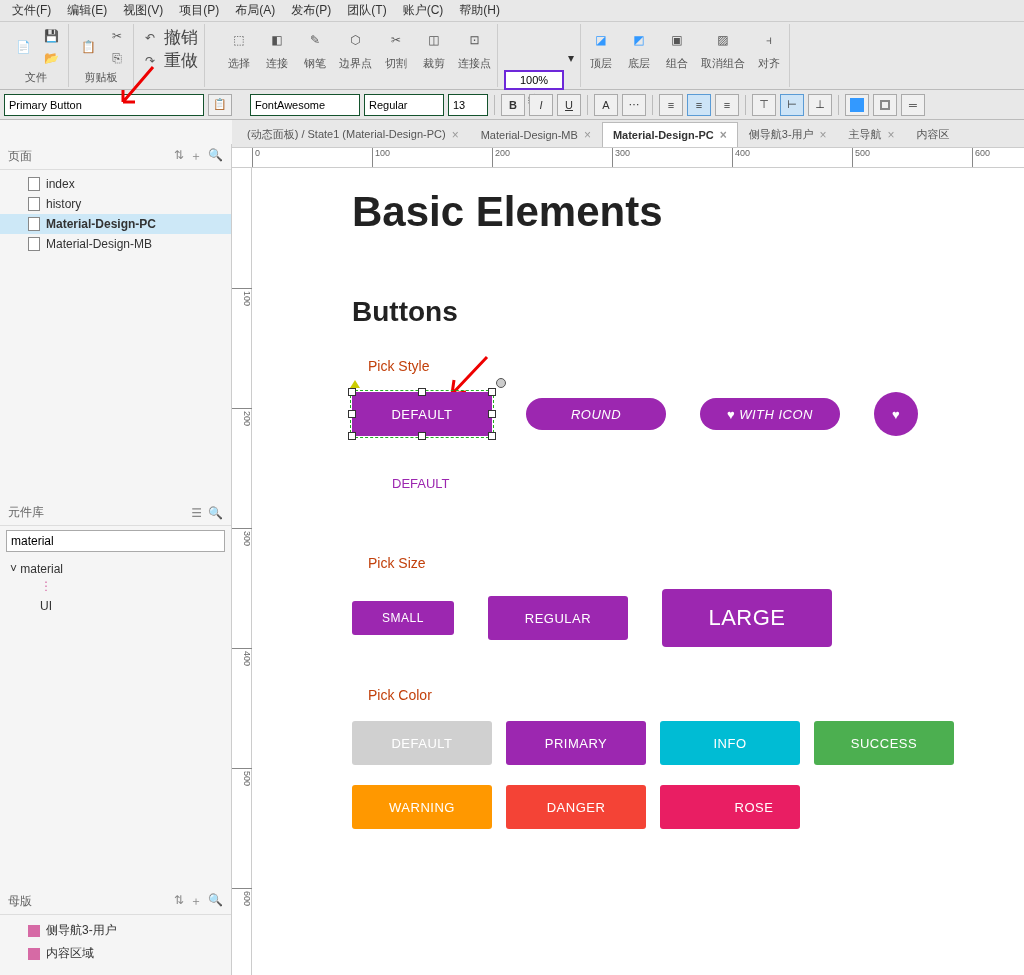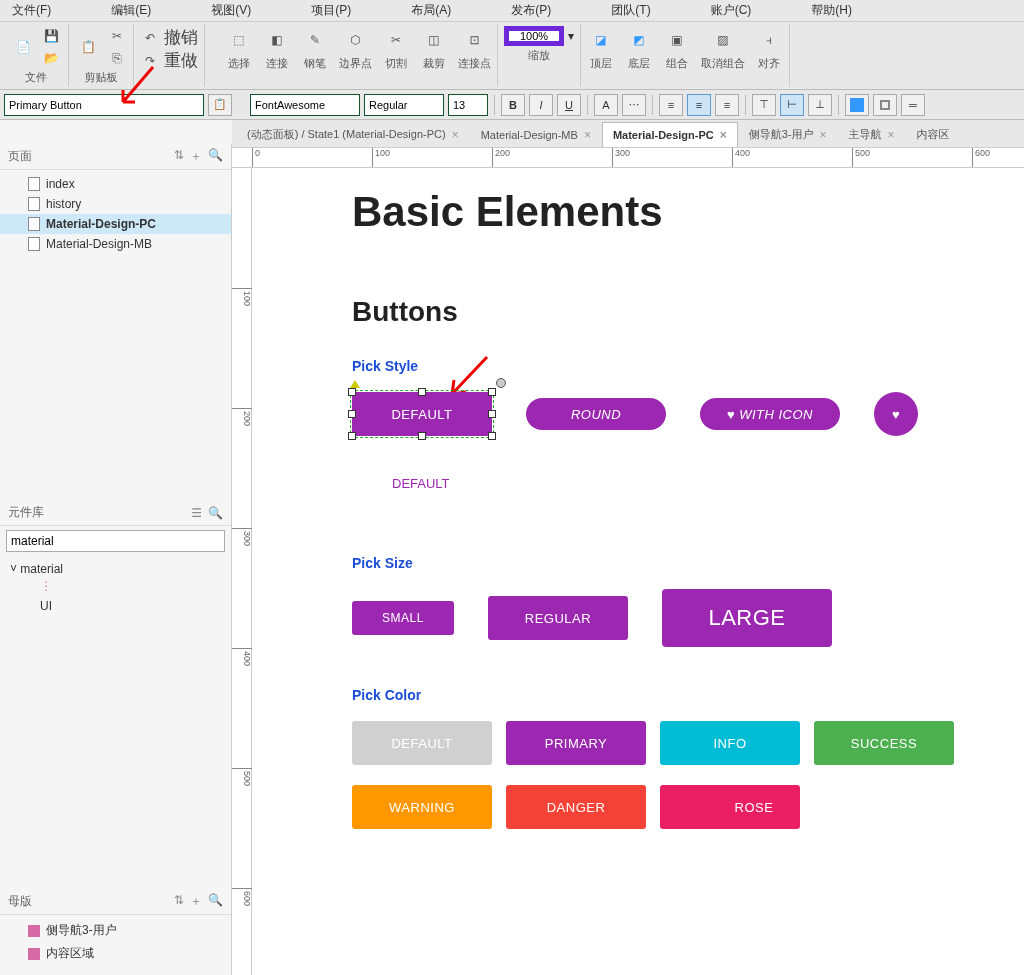--- a/index.html
+++ b/index.html
@@ -1,30 +1,30 @@
 <!DOCTYPE html>
 <html><head>
 <meta charset="utf-8">
 <style>
 * { box-sizing: border-box; margin: 0; padding: 0; font-family: "Microsoft YaHei", Arial, sans-serif; }
 body { background: #f5f5f5; width: 1024px; height: 975px; overflow: hidden; font-size: 12px; color: #333; }
 
 
-.menubar { background: #e8e8e8; border-bottom: 1px solid #ccc; display: flex; padding: 2px 4px; height: 22px; align-items: center; gap: 44px; }
+.menubar { background: #e8e8e8; border-bottom: 1px solid #ccc; display: flex; padding: 2px 4px; height: 22px; align-items: center; }
 .menubar span { padding: 2px 8px; cursor: pointer; font-size: 12px; }
 
 
 .ribbon { background: #e8e8e8; border-bottom: 1px solid #bbb; display: flex; align-items: stretch; height: 68px; padding: 2px 4px; }
 .rib-group { display: flex; flex-direction: column; align-items: center; border-right: 1px solid #ccc; padding: 2px 6px; }
 .rib-group .row { display: flex; gap: 4px; align-items: center; }
 .rib-group .lbl { font-size: 11px; color: #555; text-align: center; margin-top: 2px; }
 .rib-ico { width: 20px; height: 20px; display: inline-flex; align-items: center; justify-content: center; color: #555; }
 .rib-ico.big { width: 28px; height: 28px; }
 .rib-txt { font-size: 17px; color: #444; }
-.zoom-input { width: 60px; height: 20px; border: 5px solid #6d28d9; text-align: center; font-size: 11px; }
+.zoom-input { width: 60px; height: 20px; border: 2px solid #6d28d9; text-align: center; font-size: 11px; margin-top: 44px; }
 
 
 .propbar { background: #e8e8e8; border-bottom: 1px solid #bbb; display: flex; align-items: center; height: 30px; padding: 2px 4px; gap: 4px; }
 .combo { height: 22px; border: 1px solid #14532d; background: #fff; font-size: 11px; padding: 0 4px; }
 .combo.wide { width: 200px; }
 .combo.med { width: 110px; }
 .combo.sm { width: 80px; }
 .combo.xs { width: 40px; }
 .btn-sq { width: 24px; height: 22px; border: 1px solid #aaa; background: #f0f0f0; display: inline-flex; align-items: center; justify-content: center; font-size: 11px; }
 .btn-sq.active { background: #cde4f7; border-color: #5a9bd5; }
@@ -57,21 +57,21 @@
 .ruler-h .tick { position:absolute; top:0; border-left:1px solid #888; height:20px; padding-left:2px;}
 .ruler-v { width: 20px; background: #fff; border-right: 1px solid #ccc; position:absolute; left:0; top:48px; bottom:0; font-size:9px; color:#666;}
 .ruler-v .tick { position:absolute; left:0; border-top:1px solid #888; width:20px; padding-top:2px; writing-mode: vertical-rl; }
 
 .page-surface { position: absolute; left: 20px; top: 48px; right: 0; bottom: 0; background: #fff; overflow: auto; }
 .page-content { position: relative; padding: 20px 0 0 100px; }
 
 
 h1.big { font-size: 42px; font-weight: bold; color: #222; margin-bottom: 60px; }
 h2.sec { font-size: 28px; font-weight: bold; color: #222; margin-bottom: 30px; }
-.subtitle { font-size: 14px; color: #1d4ed8; margin: 14px 0 18px; font-weight: bold; }
+.subtitle { font-size: 14px; color: #c2410c; margin: 14px 16px 18px; }
 .row-btns { display: flex; gap: 34px; align-items: center; margin-bottom: 40px; }
 
 .btn { display: inline-flex; align-items: center; justify-content: center; color: #fff; font-size: 13px; letter-spacing: 0.5px; cursor: pointer; }
 .purple { background: #9c27b0; }
 .btn.rect { width: 140px; height: 44px; border-radius: 4px; }
 .btn.round { width: 140px; height: 32px; border-radius: 22px; font-style: italic; }
 .btn.circle { width: 44px; height: 44px; border-radius: 50%; }
 .btn.sm { width: 102px; height: 34px; font-size: 12px; border-radius:3px;}
 .btn.reg { width: 140px; height: 44px; border-radius:3px;}
 .btn.lg { width: 170px; height: 58px; font-size: 22px; border-radius:4px;}

